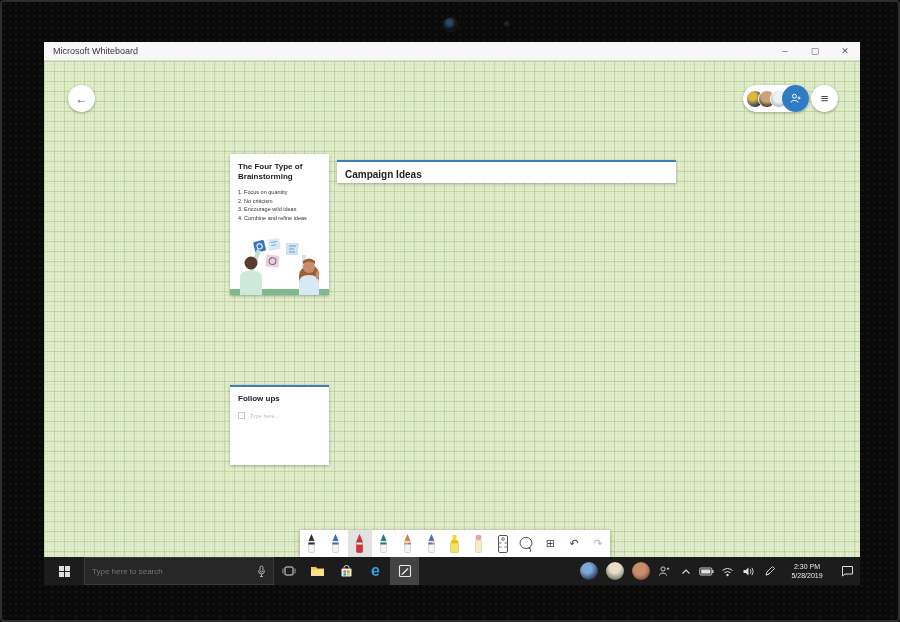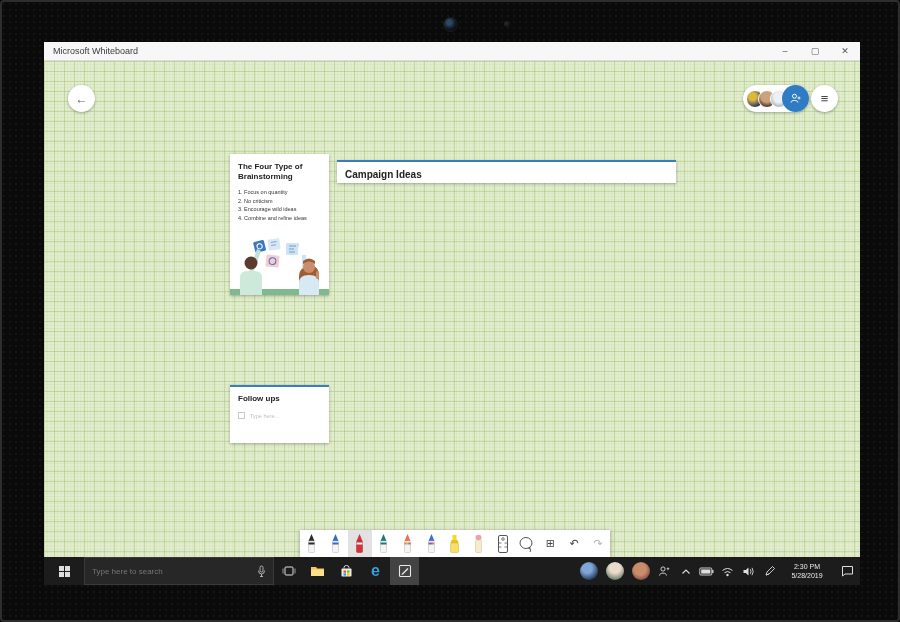--- a/index.html
+++ b/index.html
@@ -64,21 +64,21 @@
   .rules-list div { font-size:5.5px; color:#333; line-height:1.55; }
   .illustration { position:absolute; bottom:0; left:0; width:99px; height:62px; }
 
   .card-agenda { left:186px; top:238px; width:99px; height:81px; }
   .card-agenda .card-title { font-size:8px; padding:7px 8px 0 8px; }
   .agenda-row { display:flex; padding:0 8px; margin-top:7px; font-size:5.5px; }
   .agenda-row .bullet { width:8px; color:#666; }
   .agenda-row .txt { font-weight:bold; color:#222; }
   .agenda-row.placeholder .bullet, .agenda-row.placeholder .txt { color:#bdbdbd; font-weight:normal; }
 
-  .card-follow { left:186px; top:324px; width:99px; height:58px; }
+  .card-follow { left:186px; top:324px; width:99px; height:80px; }
   .card-follow .card-title { font-size:8px; padding:7px 8px 0 8px; }
   .follow-row { display:flex; align-items:center; padding:0 8px; margin-top:9px; }
   .checkbox { width:7px; height:7px; border:1px solid #c9c9c9; margin-right:5px; }
   .follow-row .txt { font-size:5.5px; color:#bdbdbd; }
 
   .card-campaign { left:293px; top:99px; width:339px; height:23px; }
   .card-campaign .card-title { font-size:10px; padding:7px 0 0 8px; }
 
   .card-sticky { left:293px; top:126px; width:339px; height:191px; }
   .sticky-header { display:flex; align-items:center; padding:6px 6px 0 8px; }

